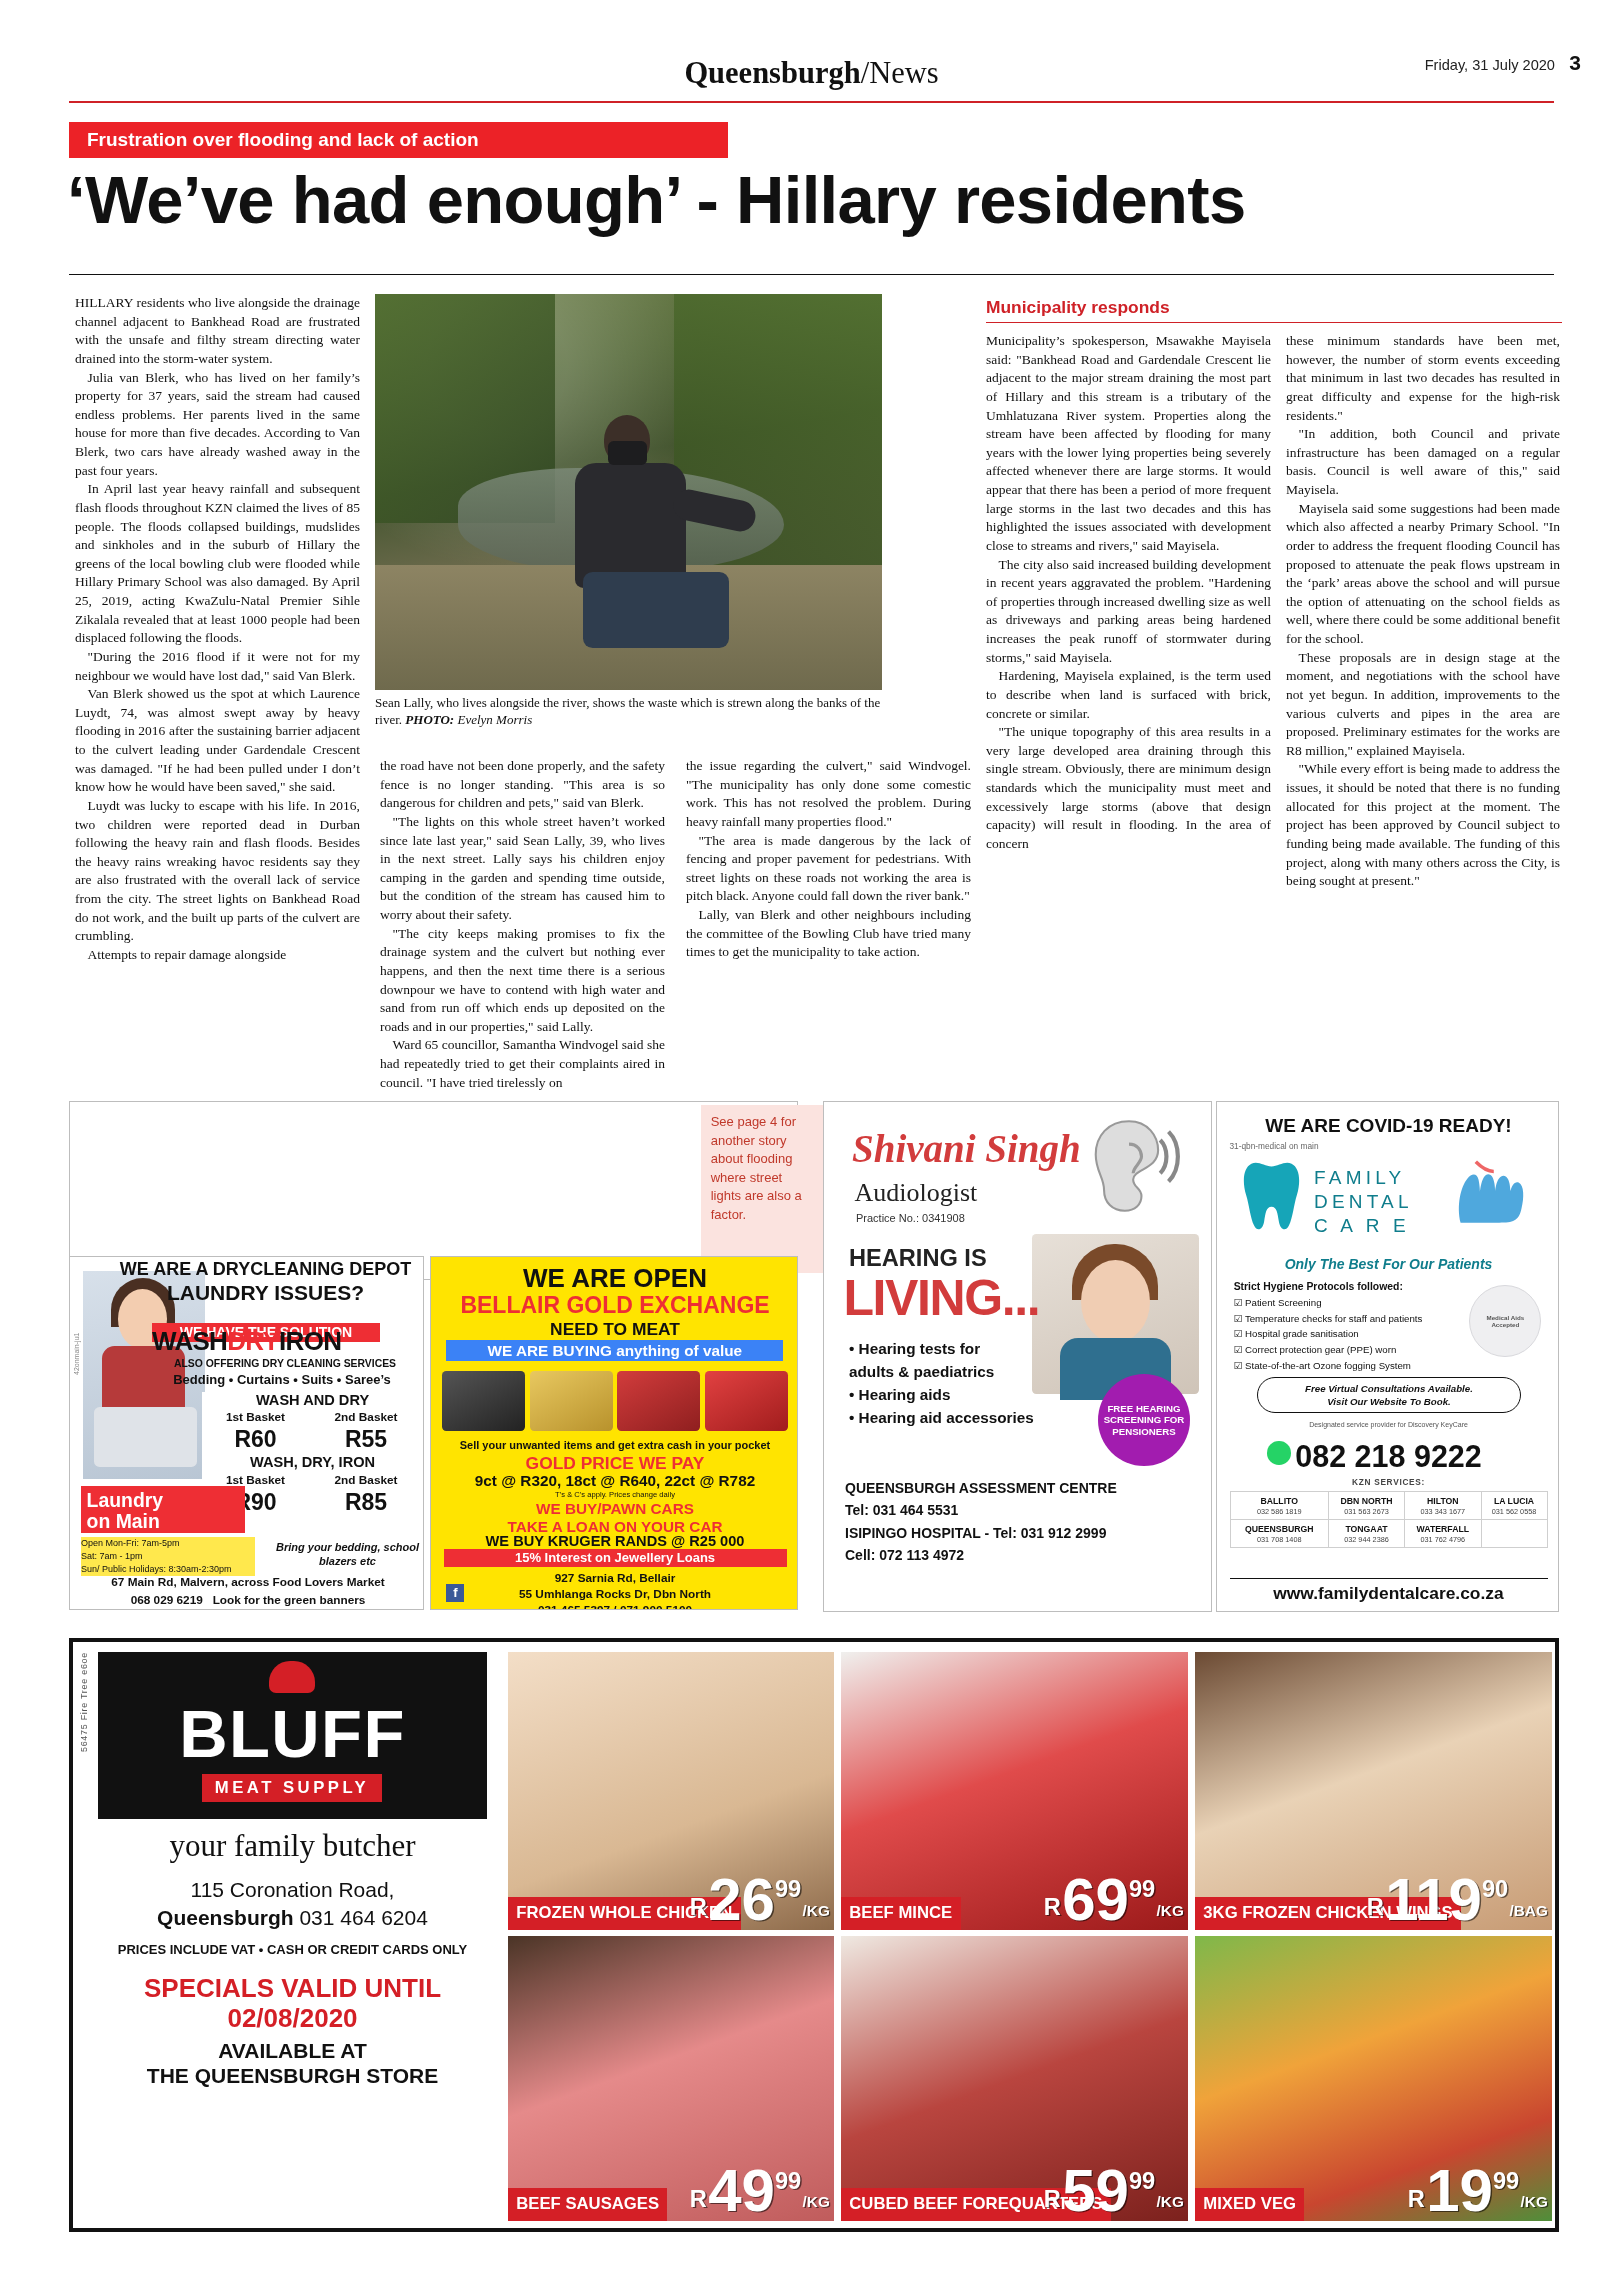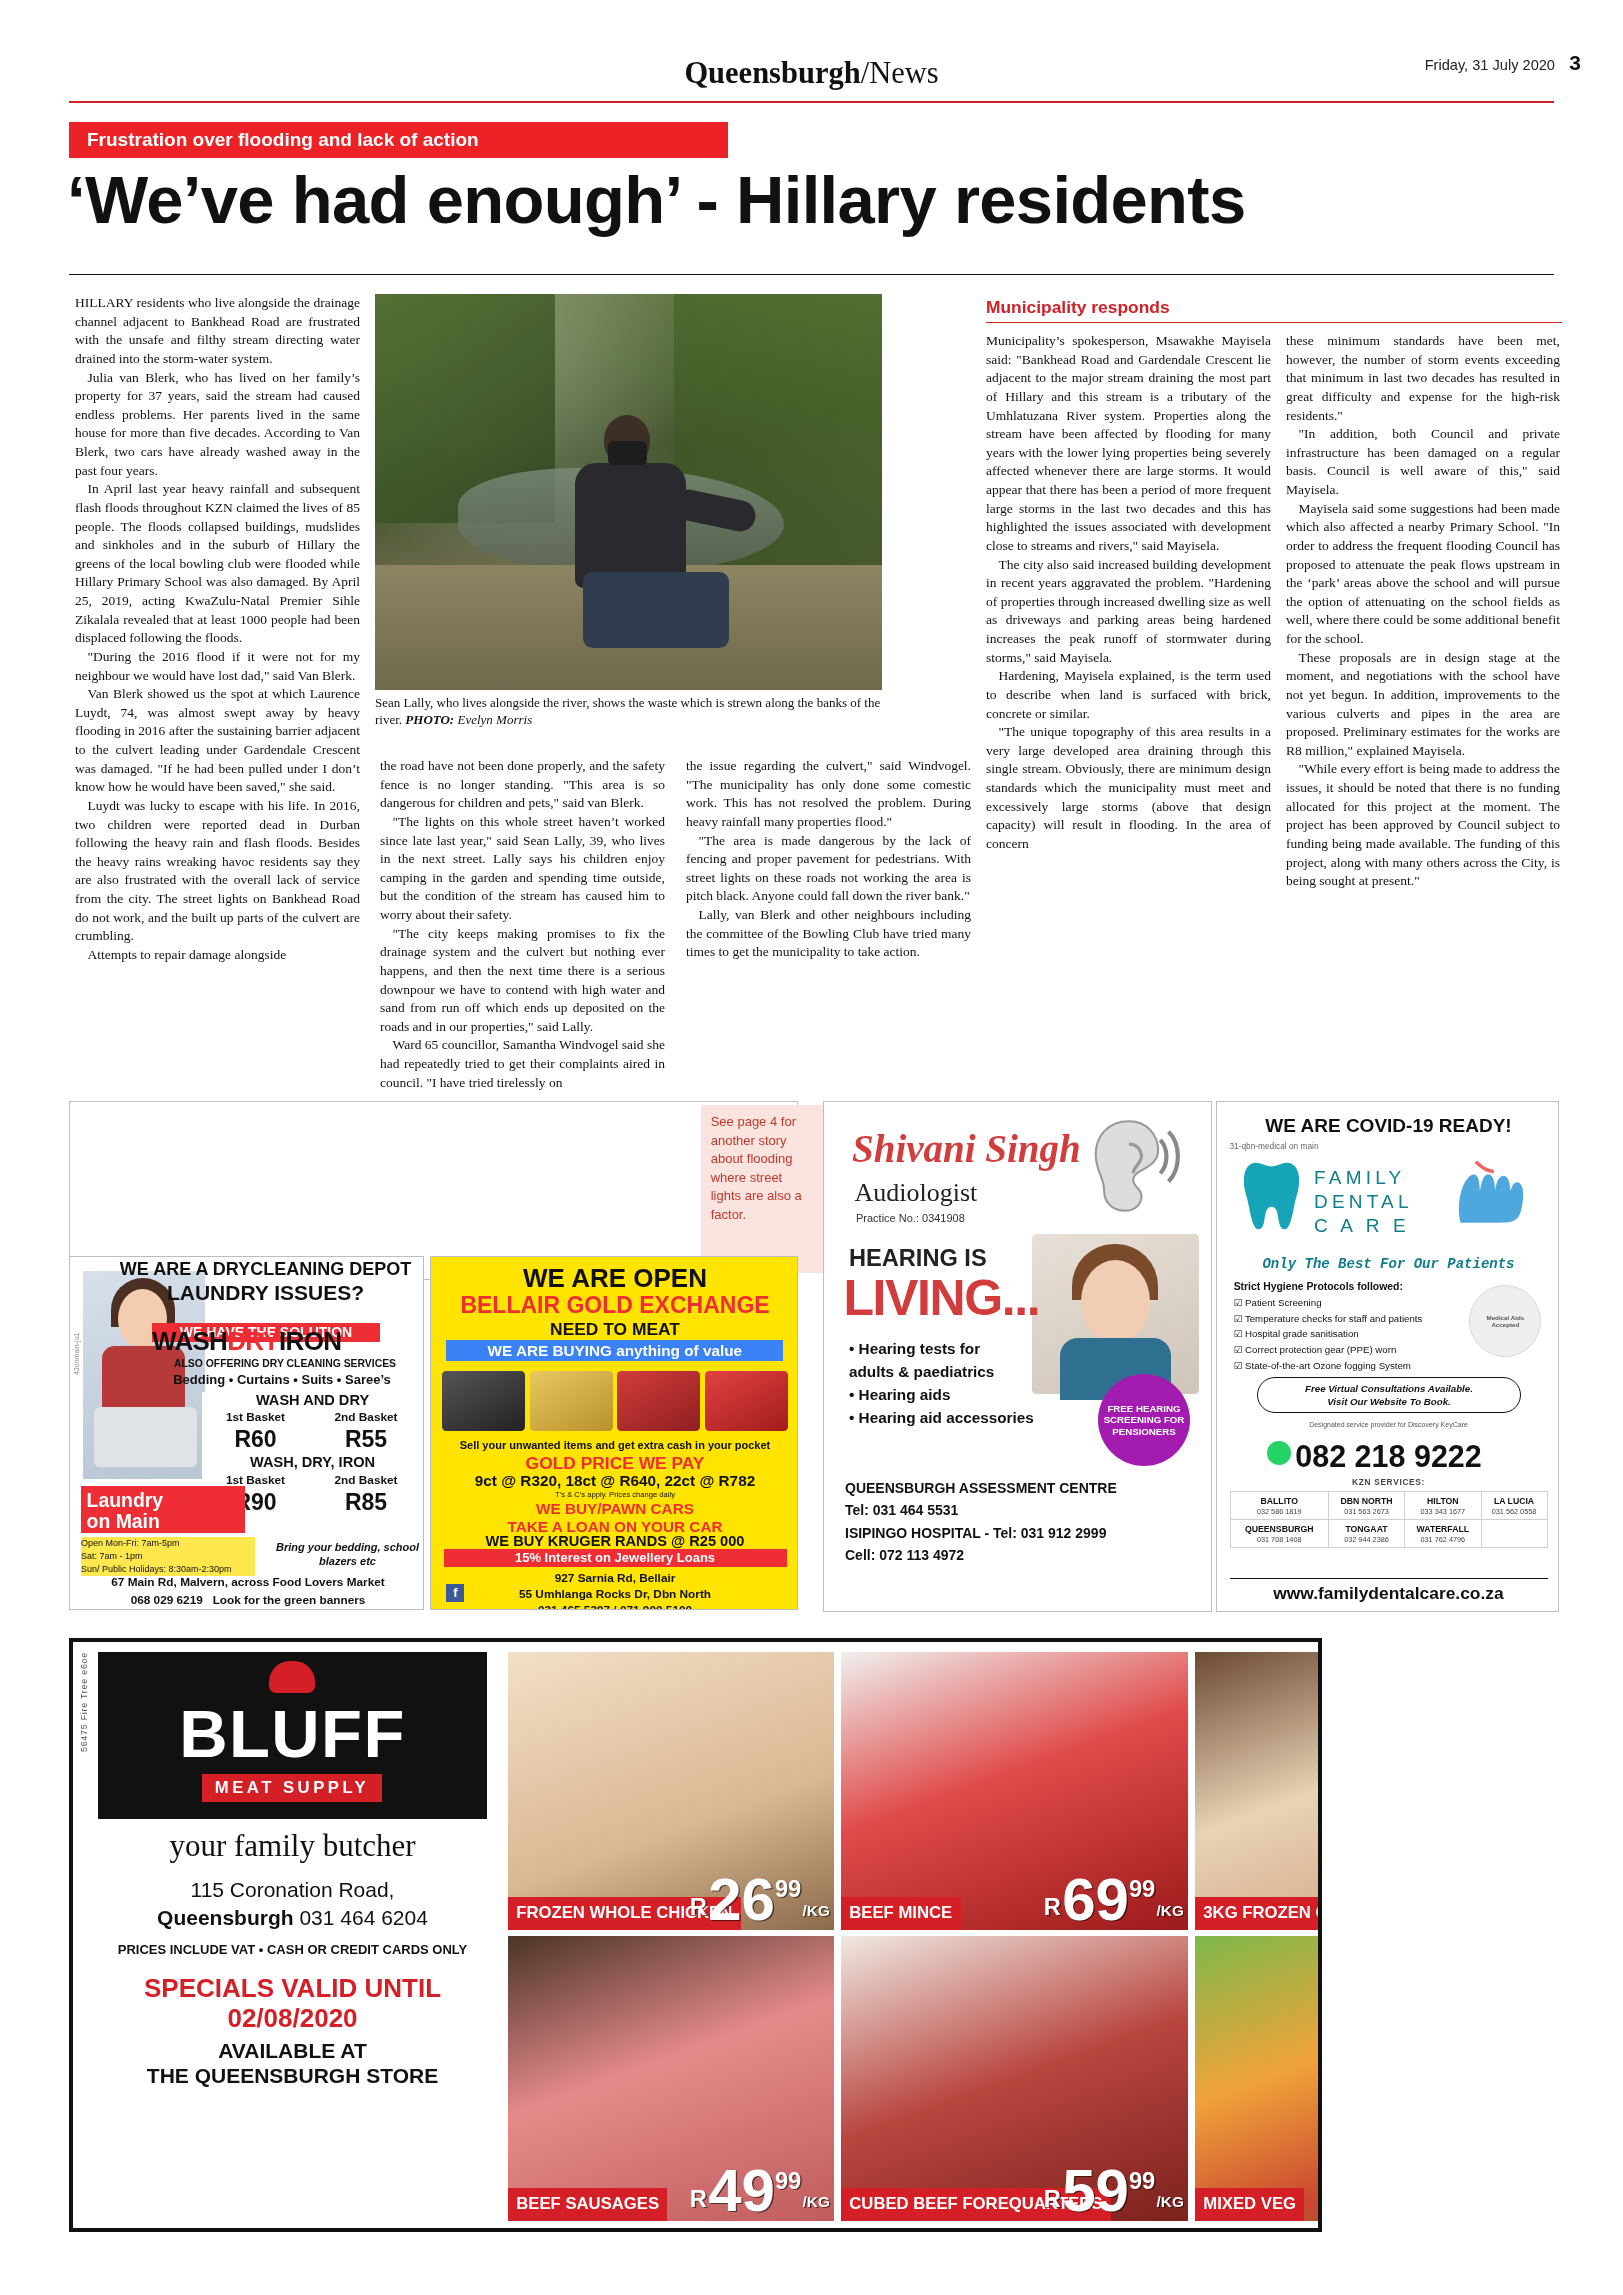--- a/index.html
+++ b/index.html
@@ -134,21 +134,21 @@
   .shiv-photo .hair { position:absolute; left:40px; top:9.7px; width:86px; height:56px; background:#7a4a2a; border-radius:42px 42px 0 0; }
   .shiv-photo .body { position:absolute; left:28px; top:104px; width:111px; height:62px; background:#2f6f8f; border-radius:18px 18px 0 0; }
 
   
   #ad-dental { left:1216px; top:1101px; width:343px; height:511px; border:0.7px solid #bdbdbd; background:#fff; }
   .fd-head { position:absolute; left:0; top:12.5px; width:343px; text-align:center; font-family:"Liberation Sans", sans-serif; font-weight:700; font-size:19px; color:#111; }
   .fd-code { position:absolute; left:12.5px; top:39px; font-family:"Liberation Sans", sans-serif; font-size:8.3px; color:#666; }
   .fd-tooth { position:absolute; left:21px; top:54px; width:67px; height:76px; }
   .fd-brand { position:absolute; left:97px; top:64px; font-family:"Liberation Sans", sans-serif; font-size:19px; letter-spacing:4.2px; color:#0f7d8c; line-height:1.25; }
   .fd-gloves { position:absolute; right:5.6px; top:46px; width:104px; height:83px; }
-  .fd-best { position:absolute; left:0; top:154px; width:343px; text-align:center; font-family:Liberation Mono, monospace; font-style:italic; font-weight:700; font-size:14px; color:#0f7d8c; }
+  .fd-best { position:absolute; left:0; top:154px; width:343px; text-align:center; font-family:Liberation Sans, sans-serif; font-style:italic; font-weight:700; font-size:14px; color:#0f7d8c; }
   .fd-proto-t { position:absolute; left:16.7px; top:179px; font-family:"Liberation Sans", sans-serif; font-weight:700; font-size:10.4px; color:#111; }
   .fd-proto { position:absolute; left:16.7px; top:193px; font-family:"Liberation Sans", sans-serif; font-size:9.7px; line-height:1.62; color:#111; }
   .fd-seal { position:absolute; right:16.7px; top:183px; width:72px; height:72px; border-radius:50%; background:#efeff1; border:1.4px solid #d8d8dc;
        display:flex; align-items:center; justify-content:center; text-align:center; font-family:"Liberation Sans", sans-serif; font-size:6.2px; font-weight:700; color:#555; padding:4.2px; }
   .fd-virtual { position:absolute; left:40px; top:275px; width:264px; height:36px; border:0.7px solid #111; border-radius:18px;
        display:flex; flex-direction:column; align-items:center; justify-content:center; font-family:"Liberation Sans", sans-serif; font-weight:700; font-style:italic; font-size:9.7px; line-height:1.35; }
   .fd-desig { position:absolute; left:0; top:319px; width:343px; text-align:center; font-family:"Liberation Sans", sans-serif; font-size:7px; color:#555; }
   .fd-phone { position:absolute; left:0; top:337px; width:343px; text-align:center; font-family:"Liberation Sans", sans-serif; font-weight:700; font-size:30.5px; color:#111; }
   .fd-wa { position:absolute; left:50px; top:339px; width:23.6px; height:23.6px; border-radius:50%; background:#25d366; }
   .fd-branches { position:absolute; left:0; top:375px; width:343px; text-align:center; font-family:"Liberation Sans", sans-serif; font-size:8.3px; font-weight:700; color:#444; letter-spacing:0.7px; }
@@ -204,21 +204,21 @@
   .gx-rates { position:absolute; left:0; top:215px; width:368px; text-align:center; font-family:"Liberation Sans", sans-serif; font-weight:700; font-size:15.3px; }
   .gx-tcs { position:absolute; left:0; top:233px; width:368px; text-align:center; font-family:"Liberation Sans", sans-serif; font-size:7.6px; }
   .gx-cars { position:absolute; left:0; top:243px; width:368px; text-align:center; font-family:"Liberation Sans", sans-serif; font-weight:700; font-size:15.3px; color:#ee2e34; line-height:1.15; }
   .gx-kruger { position:absolute; left:0; top:276px; width:368px; text-align:center; font-family:"Liberation Sans", sans-serif; font-weight:700; font-size:14.6px; }
   .gx-int { position:absolute; left:12.5px; top:292px; width:343px; height:18px; background:#ee2e34; color:#fff; text-align:center; line-height:18px;
       font-family:"Liberation Sans", sans-serif; font-weight:700; font-size:13px; }
   .gx-addr { position:absolute; left:0; top:314px; width:368px; text-align:center; font-family:"Liberation Sans", sans-serif; font-weight:700; font-size:11.8px; line-height:1.35; }
   .gx-fb { position:absolute; left:15.3px; bottom:7px; width:18px; height:18px; background:#3b5998; color:#fff; font-family:"Liberation Sans", sans-serif; font-weight:700; font-size:13px; text-align:center; line-height:18px; }
 
   
-  #ad-bluff { left:69px; top:1638px; width:1253px; height:594px; border:4.2px solid #111; background:#fff; }
+  #ad-bluff { left:69px; top:1638px; width:1490px; height:594px; border:4.2px solid #111; background:#fff; }
   .bl-side { position:absolute; left:5.6px; top:9.7px; font-family:"Liberation Sans", sans-serif; font-size:9px; color:#555;
       writing-mode:vertical-rl; transform:rotate(180deg); letter-spacing:0.7px; }
   .bl-logo { position:absolute; left:25px; top:9.7px; width:389px; height:167px; background:#111; }
   .bl-logo .horns { position:absolute; left:171px; top:9.7px; width:46px; height:32px; background:#d41f26; border-radius:21px 21px 7px 7px; }
   .bl-logo .bluff { position:absolute; left:0; top:43px; width:389px; text-align:center; font-family:"Liberation Sans", sans-serif; font-weight:700; font-size:67px; color:#fff; letter-spacing:1.4px; }
   .bl-logo .meat { position:absolute; left:104px; top:122px; width:180px; height:28px; background:#d41f26; color:#fff; text-align:center; line-height:28px;
       font-family:"Liberation Sans", sans-serif; font-weight:700; font-size:16.7px; letter-spacing:3.5px; }
   .bl-family { position:absolute; left:25px; top:186px; width:389px; text-align:center; font-family:"Liberation Serif", serif; font-size:31px; }
   .bl-addr1 { position:absolute; left:25px; top:236px; width:389px; text-align:center; font-family:"Liberation Sans", sans-serif; font-size:21px; }
   .bl-addr2 { position:absolute; left:25px; top:264px; width:389px; text-align:center; font-family:"Liberation Sans", sans-serif; font-size:21px; }

